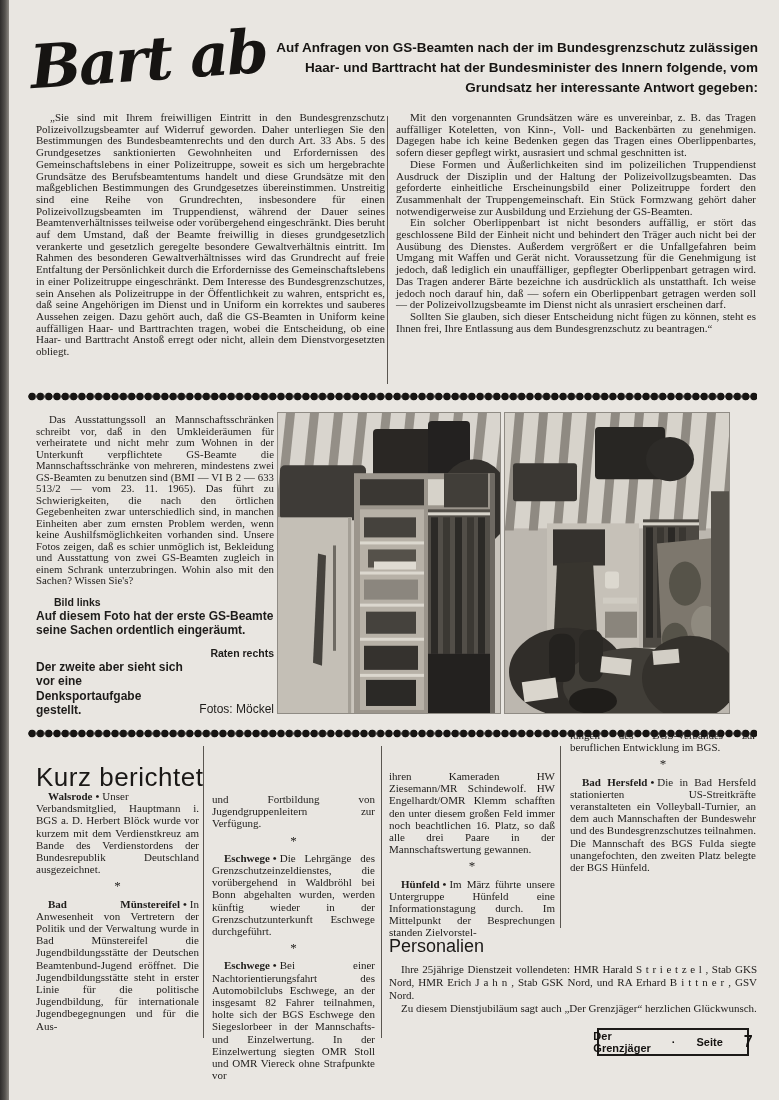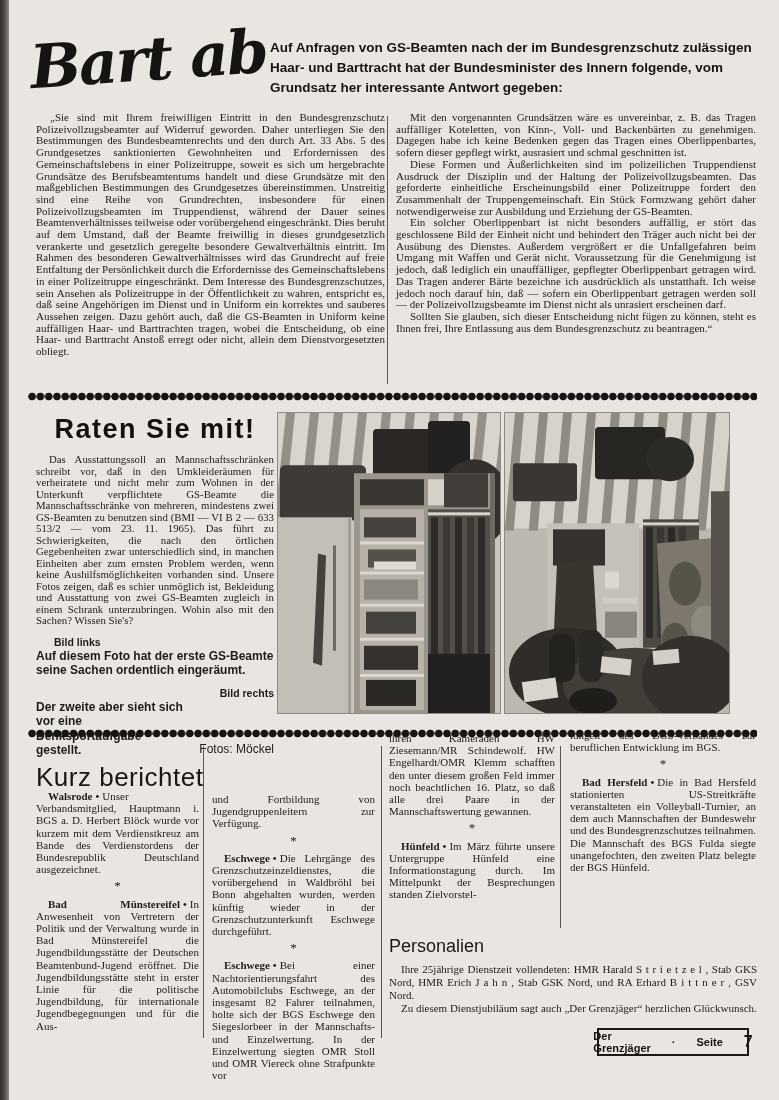--- a/index.html
+++ b/index.html
@@ -1,21 +1,21 @@
 <!DOCTYPE html>
 <html lang="de"><head>
 <meta charset="utf-8">
 <style>
   html,body{margin:0;padding:0;background:#e9e6e1;}
   .page{position:relative;width:779px;height:1100px;background:#e9e6e1;font-family:"Liberation Serif",serif;color:#1e1c1a;overflow:hidden;}
   .scan-edge{position:absolute;left:0;top:0;width:9px;height:1100px;background:linear-gradient(90deg,#2e2c2a,#55524e 55%,#8d8982);}
 
   
   .logo{position:absolute;left:30px;top:24px;width:238px;font-family:"DejaVu Serif",serif;font-style:italic;font-weight:bold;font-size:60px;letter-spacing:-2px;transform:rotate(-4deg);color:#161412;}
-  .intro{position:absolute;left:270px;top:38px;width:488px;font-family:"Liberation Sans",sans-serif;font-weight:bold;font-size:13.5px;line-height:20px;color:#171513;margin:0;}
+  .intro{position:absolute;left:270px;top:38px;width:488px;font-family:"Liberation Sans",sans-serif;font-weight:bold;font-size:13.5px;line-height:20px;color:#171513;margin:0;text-align:right;}
 
   
   .acol{position:absolute;top:112px;font-size:11px;line-height:11.7px;text-align:justify;hyphens:auto;}
   .acol p{margin:0;text-indent:14px;}
   .acol-left{left:36px;width:349px;}
   .acol-right{left:396px;width:360px;}
   .vrule{position:absolute;width:1px;background:#5a5650;}
   .vrule-article{left:387px;top:116px;height:268px;}
 
   .dotted{position:absolute;left:28px;width:729px;height:9px;background-image:radial-gradient(circle at 4.1px 4.5px,#171513 3.5px,rgba(0,0,0,0) 4.2px);background-size:8.3px 9px;background-repeat:repeat-x;}
@@ -41,21 +41,21 @@
   
   .news-heading{position:absolute;left:36px;top:740px;font-family:"Liberation Sans",sans-serif;font-size:26px;font-weight:normal;letter-spacing:.5px;color:#1a1816;}
   .ncol{position:absolute;font-size:11px;line-height:12.2px;text-align:justify;hyphens:auto;}
   .ncol p{margin:0;text-indent:12px;}
   .ncol p.cont{text-indent:0;}
   .lead{font-weight:bold;}
   .sep{font-weight:bold;padding:0 3px;}
   .star{text-align:center;text-indent:0;margin:5px 0;font-size:13px;}
   .ncol1{left:36px;top:790px;width:163px;}
   .ncol2{left:212px;top:749px;width:163px;margin-top:44px;}
-  .ncol3{left:389px;top:732px;width:166px;}
+  .ncol3{left:389px;top:770px;width:166px;}
   .ncol4{left:570px;top:729px;width:186px;}
   .nrule1{left:203px;top:746px;height:292px;}
   .nrule2{left:381px;top:746px;height:292px;}
   .nrule3{left:560px;top:746px;height:182px;}
 
   
   .personalien{position:absolute;left:389px;top:936px;width:368px;}
   .pers-heading{font-family:"Liberation Sans",sans-serif;font-size:18px;font-weight:normal;margin:0 0 6px 0;color:#1a1816;}
   .personalien p{font-size:11px;line-height:13px;text-align:justify;text-indent:12px;margin:0;}
 
@@ -79,25 +79,24 @@
   <div class="acol acol-right">
     <p>Mit den vorgenannten Grundsätzen wäre es unvereinbar, z. B. das Tragen auffälliger Koteletten, von Kinn-, Voll- und Backenbärten zu genehmigen. Dagegen habe ich keine Bedenken gegen das Tragen eines Oberlippenbartes, sofern dieser gepflegt wirkt, ausrasiert und schmal geschnitten ist.</p>
     <p>Diese Formen und Äußerlichkeiten sind im polizeilichen Truppendienst Ausdruck der Disziplin und der Haltung der Polizeivollzugsbeamten. Das geforderte einheitliche Erscheinungsbild einer Polizeitruppe fordert den Zusammenhalt der Truppengemeinschaft. Ein Stück Formzwang gehört daher notwendigerweise zur Ausbildung und Erziehung der GS-Beamten.</p>
     <p>Ein solcher Oberlippenbart ist nicht besonders auffällig, er stört das geschlossene Bild der Einheit nicht und behindert den Träger auch nicht bei der Ausübung des Dienstes. Außerdem vergrößert er die Unfallgefahren beim Umgang mit Waffen und Gerät nicht. Voraussetzung für die Genehmigung ist jedoch, daß lediglich ein unauffälliger, gepflegter Oberlippenbart getragen wird. Das Tragen anderer Bärte bezeichne ich ausdrücklich als unstatthaft. Ich weise jedoch noch darauf hin, daß — sofern ein Oberlippenbart getragen werden soll — der Polizeivollzugsbeamte im Dienst nicht als unrasiert erscheinen darf.</p>
     <p>Sollten Sie glauben, sich dieser Entscheidung nicht fügen zu können, steht es Ihnen frei, Ihre Entlassung aus dem Bundesgrenzschutz zu beantragen.“</p>
   </div>
 
   <div class="dotted dotted-1"></div>
 
   <div class="quiz-col">
-    <h2 class="quiz-heading">Raten Sie mit!</h2>
     <p class="quiz-body">Das Ausstattungssoll an Mannschaftsschränken schreibt vor, daß in den Umkleideräumen für verheiratete und nicht mehr zum Wohnen in der Unterkunft verpflichtete GS-Beamte die Mannschaftsschränke von mehreren, mindestens zwei GS-Beamten zu benutzen sind (BMI — VI B 2 — 633 513/2 — vom 23. 11. 1965). Das führt zu Schwierigkeiten, die nach den örtlichen Gegebenheiten zwar unterschiedlich sind, in manchen Einheiten aber zum ernsten Problem werden, wenn keine Aushilfsmöglichkeiten vorhanden sind. Unsere Fotos zeigen, daß es schier unmöglich ist, Bekleidung und Ausstattung von zwei GS-Beamten zugleich in einem Schrank unterzubringen. Wohin also mit den Sachen? Wissen Sie's?</p>
     <div class="cap-label">Bild links</div>
     <p class="cap">Auf diesem Foto hat der erste GS-Beamte seine Sachen ordentlich eingeräumt.</p>
-    <div class="cap-label right">Bild rechts</div>
+    <div class="cap-label right">Raten rechts</div>
     <p class="cap cap-last">
       <span class="cap-text">Der zweite aber sieht sich vor eine Denksportaufgabe gestellt.</span>
       <span class="credit">Fotos: Möckel</span>
     </p>
   </div>
 
   <div class="photo photo-left">
     <svg viewBox="0 0 222 299" preserveAspectRatio="none">
       <rect x="0" y="0" width="222" height="299" fill="#cac5bd"></rect>
       <rect x="0" y="0" width="222" height="102" fill="#d9d5ce"></rect>

